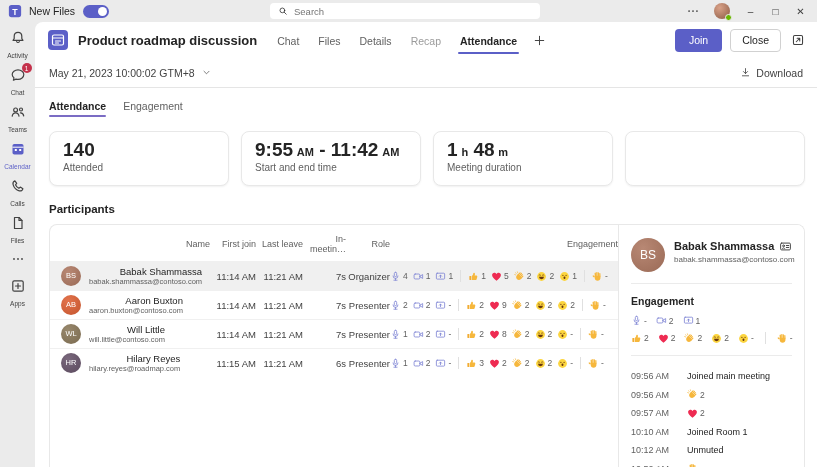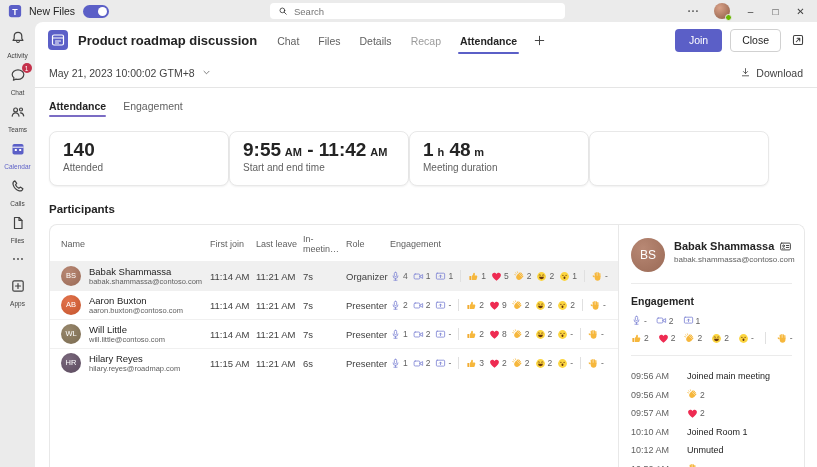--- a/index.html
+++ b/index.html
@@ -7,21 +7,21 @@
   body { font-family:"Liberation Sans",sans-serif; background:#ebebeb; color:#242424; position:relative; }
   .icn { display:inline-flex; }
   .icn svg { display:block; width:100%; height:100%; }
 
   
   .titlebar { height:22px; display:flex; align-items:center; padding:0 8px; position:relative; background:#ebebeb; }
   .logo { width:14px; height:14px; margin-right:7px; }
   .app-label { font-size:10.5px; color:#242424; margin-right:8px; }
   .toggle { width:26px; height:13px; border-radius:7px; background:#5b5fc7; position:relative; cursor:pointer; }
   .toggle .knob { position:absolute; right:2px; top:2px; width:9px; height:9px; border-radius:50%; background:#fff; }
-  .search { position:absolute; left:270px; top:3px; width:295px; height:16px; background:#fff; border-radius:4px; display:flex; align-items:center; padding:0 8px; gap:6px; }
+  .search { position:absolute; left:270px; top:3px; width:270px; height:16px; background:#fff; border-radius:4px; display:flex; align-items:center; padding:0 8px; gap:6px; }
   .search .icn { width:10px; height:10px; }
   .search-input { border:none; outline:none; flex:1; font-size:9.5px; color:#616161; font-family:"Liberation Sans",sans-serif; background:transparent; }
   .tb-right { margin-left:auto; display:flex; align-items:center; gap:14px; padding-right:2px; }
   .tb-more { width:14px; height:14px; color:#424242; }
   .tb-avatar { width:16px; height:16px; border-radius:50%; background:radial-gradient(circle at 35% 30%, #d9a188, #8a5a44); position:relative; display:inline-block; }
   .presence { position:absolute; right:-2px; bottom:-2px; width:7px; height:7px; border-radius:50%; background:#6bb700; border:1.5px solid #ebebeb; }
   .win-ctrl { width:13px; height:13px; color:#424242; font-size:10px; display:inline-flex; align-items:center; justify-content:center; }
 
   
   .app-shell { display:flex; height:445px; }
@@ -59,30 +59,30 @@
   .download { margin-left:auto; display:flex; align-items:center; gap:5px; font-size:10.5px; color:#424242; cursor:pointer; }
   .download .icn { width:11px; height:11px; }
 
   
   .content { padding:8px 12px 0 14px; flex:1; display:flex; flex-direction:column; overflow:hidden; }
   .subtabs { display:flex; gap:17px; font-size:10.5px; color:#616161; margin:4px 0 14px; }
   .subtab { cursor:pointer; padding-bottom:5px; position:relative; }
   .subtab.active { color:#242424; font-weight:bold; }
   .subtab.active::after { content:""; position:absolute; left:0; right:0; bottom:0; height:2.5px; border-radius:2px; background:#7b6cc4; }
 
-  .cards { display:flex; gap:0; flex:none; }
+  .cards { display:flex; gap:0; flex:none;justify-content:space-between; }
   .card { width:180px; height:55px; border:1px solid #e8e8e8; border-radius:8px; box-shadow:0 1px 2px rgba(0,0,0,.06); padding:8px 13px; background:#fff; }
   .card-value { font-size:19px; font-weight:bold; color:#242424; line-height:1.1; white-space:nowrap; }
   .card-value .small { font-size:11px; }
   .card-label { font-size:10px; color:#616161; margin-top:1px; }
 
   .participants-title { font-size:11.5px; font-weight:bold; margin:17px 0 9px; }
 
   .table-wrap { flex:1; border:1px solid #e8e8e8; border-bottom:none; border-radius:8px 8px 0 0; display:flex; overflow:hidden; background:#fff; }
-  .table { flex:1; min-width:0; }
+  .table { flex:1; min-width:0;text-align:right; }
   .thead { display:flex; align-items:center; color:#616161; font-size:9px; padding:9px 0 7px; }
   .th, .td { flex:none; }
   .c-name { width:160px; padding-left:11px; }
   .c-fj { width:46px; }
   .c-ll { width:47px; }
   .c-im { width:43px; }
   .c-role { width:44px; }
   .c-eng { flex:1; min-width:0; }
   .trow { display:flex; align-items:center; height:29px; border-top:1px solid #f0f0f0; font-size:9.5px; color:#424242; cursor:pointer; }
   .trow.selected { background:#f0f0f0; }

